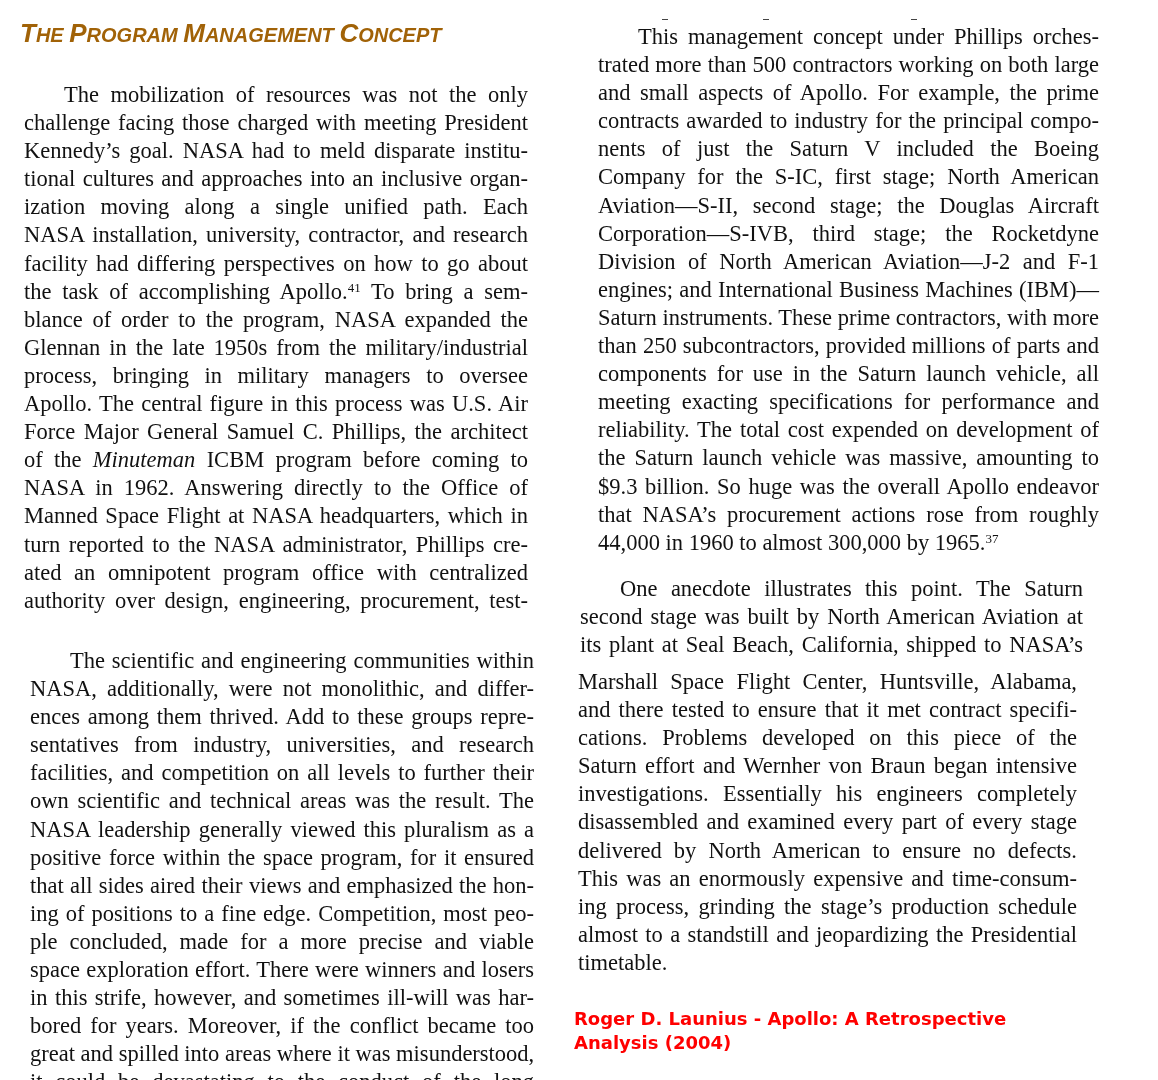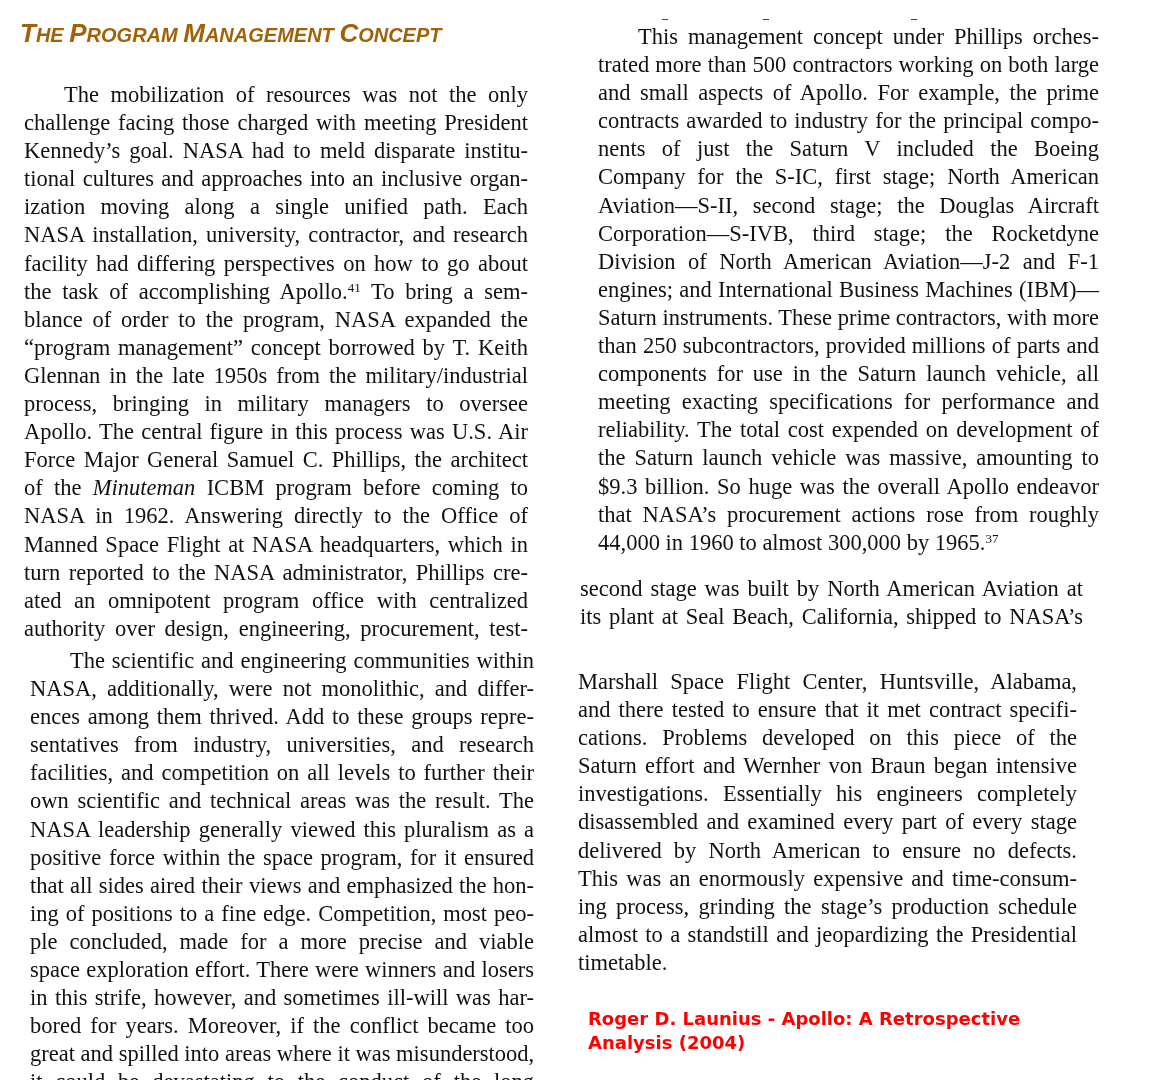--- a/index.html
+++ b/index.html
@@ -54,21 +54,21 @@
       overflow: hidden;
     }
     sup.fn {
       font-size: 13px;
       vertical-align: 7px;
       line-height: 0;
     }
     em { font-style: italic; margin-top: 9px; }
     .caption {
       position: absolute;
-      left: 588px;
+      left: 574px;
       top: 1007px;
       width: 470px;
       font-family: "DejaVu Sans", sans-serif;
       font-weight: bold;
       font-size: 18px;
       line-height: 24px;
       color: #ff0000;
     }
     .tick {
       position: absolute;
@@ -88,21 +88,20 @@
   <div class="block" style="left:0; top:0; width:504px;">
     <span class="line indent">The mobilization of resources was not the only</span>
     <span class="line">challenge facing those charged with meeting President</span>
     <span class="line">Kennedy’s goal. NASA had to meld disparate institu-</span>
     <span class="line">tional cultures and approaches into an inclusive organ-</span>
     <span class="line">ization moving along a single unified path. Each</span>
     <span class="line">NASA installation, university, contractor, and research</span>
     <span class="line">facility had differing perspectives on how to go about</span>
     <span class="line"><span>the task of accomplishing Apollo.</span><sup class="fn">41</sup><span> To bring a sem-</span></span>
     <span class="line">blance of order to the program, NASA expanded the</span>
-    <span class="line">“program management” concept borrowed by T. Keith</span>
     <span class="line">Glennan in the late 1950s from the military/industrial</span>
     <span class="line">process, bringing in military managers to oversee</span>
     <span class="line">Apollo. The central figure in this process was U.S. Air</span>
     <span class="line">Force Major General Samuel C. Phillips, the architect</span>
     <span class="line"><span>of the </span><em>Minuteman</em><span> ICBM program before coming to</span></span>
     <span class="line">NASA in 1962. Answering directly to the Office of</span>
     <span class="line">Manned Space Flight at NASA headquarters, which in</span>
     <span class="line">turn reported to the NASA administrator, Phillips cre-</span>
     <span class="line">ated an omnipotent program office with centralized</span>
     <span class="line">authority over design, engineering, procurement, test-</span>
@@ -153,20 +152,21 @@
     <span class="line">reliability. The total cost expended on development of</span>
     <span class="line">the Saturn launch vehicle was massive, amounting to</span>
     <span class="line">$9.3 billion. So huge was the overall Apollo endeavor</span>
     <span class="line">that NASA’s procurement actions rose from roughly</span>
     <span class="line last"><span>44,000 in 1960 to almost 300,000 by 1965.</span><sup class="fn">37</sup></span>
   </div>
 </div>
 
 <div class="clip" style="left:580px; top:575px; width:506px; height:88px;">
   <div class="block" style="left:0; top:0; width:503px;">
+    <span class="line indent">One anecdote illustrates this point. The Saturn</span>
     <span class="line">second stage was built by North American Aviation at</span>
     <span class="line">its plant at Seal Beach, California, shipped to NASA’s</span>
   </div>
 </div>
 
 <div class="clip" style="left:578px; top:668px; width:502px; height:315px;">
   <div class="block" style="left:0; top:0; width:499px;">
     <span class="line">Marshall Space Flight Center, Huntsville, Alabama,</span>
     <span class="line">and there tested to ensure that it met contract specifi-</span>
     <span class="line">cations. Problems developed on this piece of the</span>

